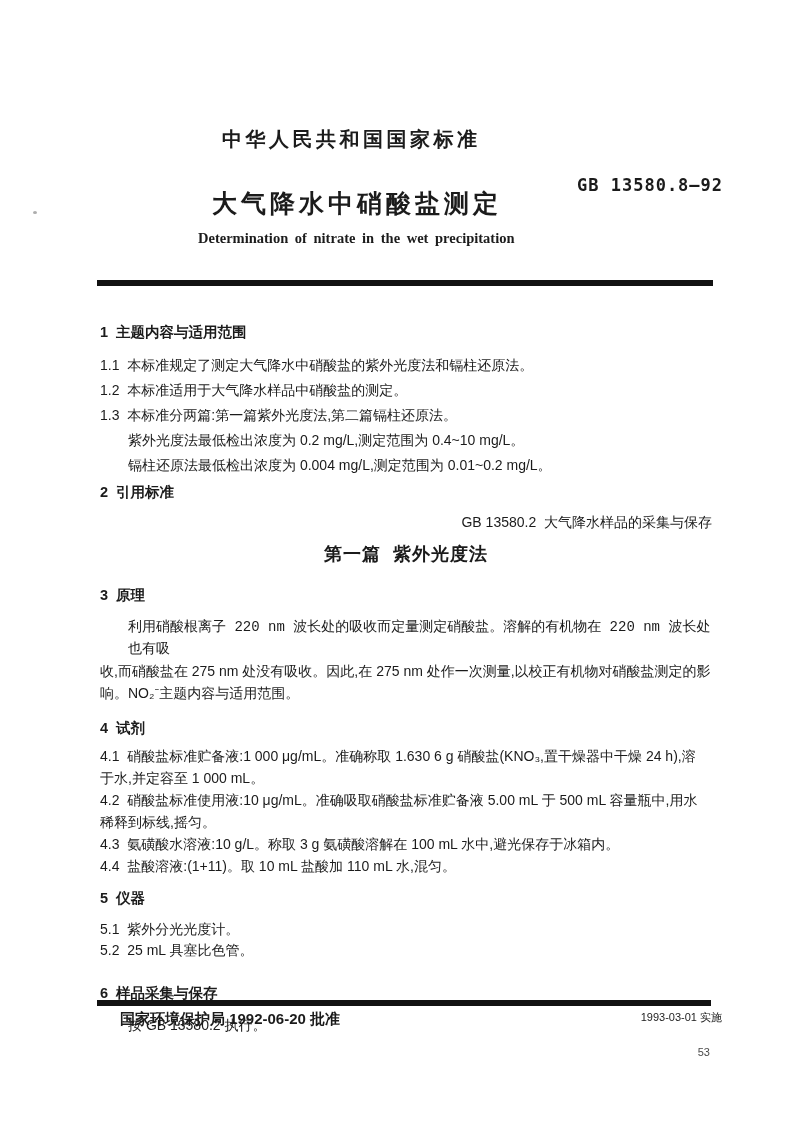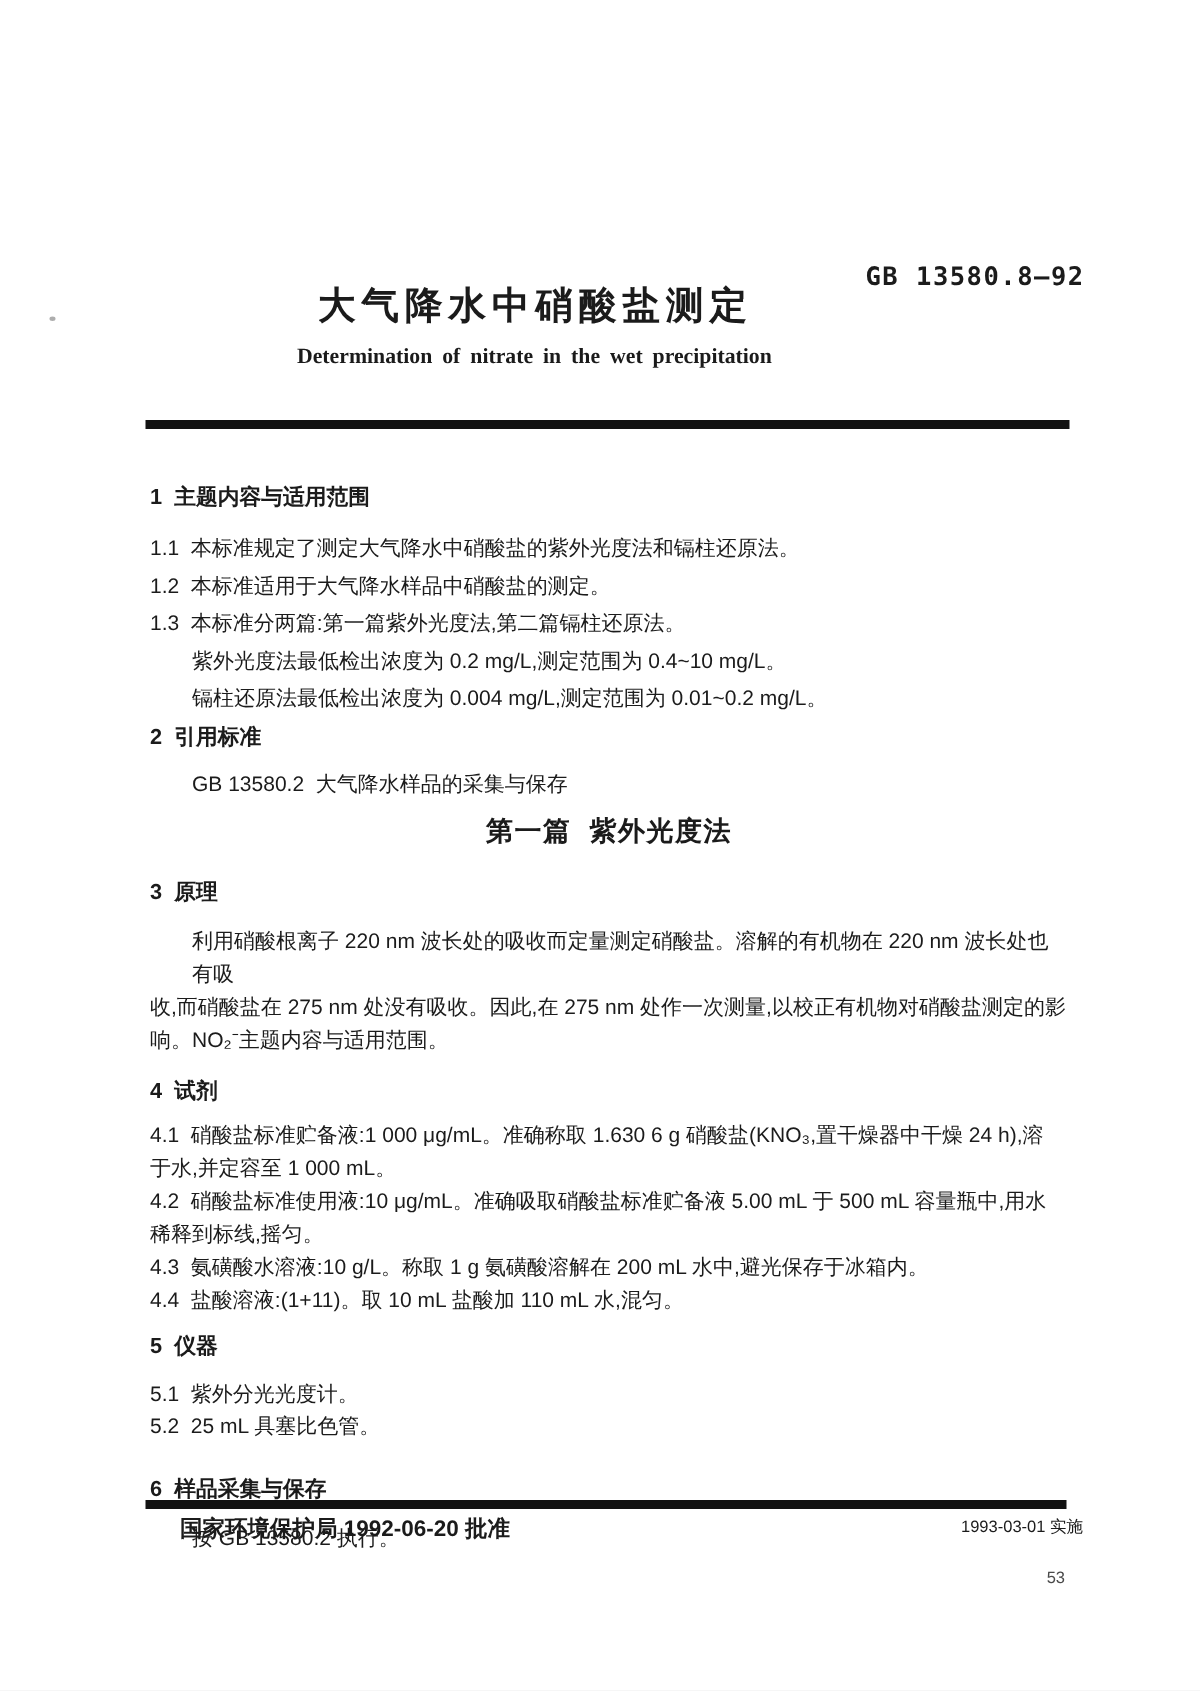--- a/index.html
+++ b/index.html
@@ -50,29 +50,29 @@
   }
   .content div { white-space: pre-wrap; }
   .sec-h { font-weight: bold; font-size: 14.5px; line-height: 25px; }
   .indent { padding-left: 28px; }
   .lh22 { line-height: 22px; }
   .lh21 { line-height: 21px; }
 
   .h1-sec   { margin-top: 2px; }
   .c11      { margin-top: 8px; }
   .h2-sec   { margin-top: 2px; }
-  .ref-line { margin-top: 5px; }
+  .ref-line { margin-top: 5px; text-align: right; }
   .part1 {
     margin-top: 6px;
     text-align: center;
     font-weight: bold; font-size: 18px; line-height: 26px;
     letter-spacing: 1px;
   }
   .h3-sec   { margin-top: 16px; }
-  .s3l1     { margin-top: 8px; }
+  .s3l1     { margin-top: 8px; font-family: Liberation Mono, monospace; }
   .h4-sec   { margin-top: 12px; }
   .c41l1    { margin-top: 4px; }
   .h5-sec   { margin-top: 9px; }
   .c51      { margin-top: 8px; }
   .h6-sec   { margin-top: 20px; }
   .s6body   { margin-top: 7px; }
 
   .footer-approved {
     left: 100px; top: 1010px;
     font-size: 15px; font-weight: bold; white-space: pre; padding-left: 20px;
@@ -86,20 +86,21 @@
     font-size: 11px; color: #4a4a4a; text-align: right;
   }
 </style>
 </head>
 <body>
 
 <div class="page">
 
   <div class="abs speck"></div>
 
+  <div class="abs std-label">中华人民共和国国家标准</div>
 
   <div class="abs gb-code">GB 13580.8—92</div>
 
   <div class="abs title-zh">大气降水中硝酸盐测定</div>
 
   <div class="abs title-en">Determination of nitrate in the wet precipitation</div>
 
   <div class="abs rule-top"></div>
 
   <div class="abs content">
@@ -119,21 +120,21 @@
     <div class="sec-h h3-sec">3  原理</div>
     <div class="indent lh22 s3l1">利用硝酸根离子 220 nm 波长处的吸收而定量测定硝酸盐。溶解的有机物在 220 nm 波长处也有吸</div>
     <div class="lh22">收,而硝酸盐在 275 nm 处没有吸收。因此,在 275 nm 处作一次测量,以校正有机物对硝酸盐测定的影</div>
     <div class="lh22">响。NO₂⁻主题内容与适用范围。</div>
 
     <div class="sec-h h4-sec">4  试剂</div>
     <div class="lh22 c41l1">4.1  硝酸盐标准贮备液:1 000 μg/mL。准确称取 1.630 6 g 硝酸盐(KNO₃,置干燥器中干燥 24 h),溶</div>
     <div class="lh22">于水,并定容至 1 000 mL。</div>
     <div class="lh22">4.2  硝酸盐标准使用液:10 μg/mL。准确吸取硝酸盐标准贮备液 5.00 mL 于 500 mL 容量瓶中,用水</div>
     <div class="lh22">稀释到标线,摇匀。</div>
-    <div class="lh22">4.3  氨磺酸水溶液:10 g/L。称取 1 g 氨磺酸溶解在 200 mL 水中,避光保存于冰箱内。</div>
+    <div class="lh22">4.3  氨磺酸水溶液:10 g/L。称取 3 g 氨磺酸溶解在 100 mL 水中,避光保存于冰箱内。</div>
     <div class="lh22">4.4  盐酸溶液:(1+11)。取 10 mL 盐酸加 110 mL 水,混匀。</div>
 
     <div class="sec-h h5-sec">5  仪器</div>
     <div class="lh21 c51">5.1  紫外分光光度计。</div>
     <div class="lh21">5.2  25 mL 具塞比色管。</div>
 
     <div class="sec-h h6-sec">6  样品采集与保存</div>
     <div class="indent s6body">按 GB 13580.2 执行。</div>
 
   </div>

